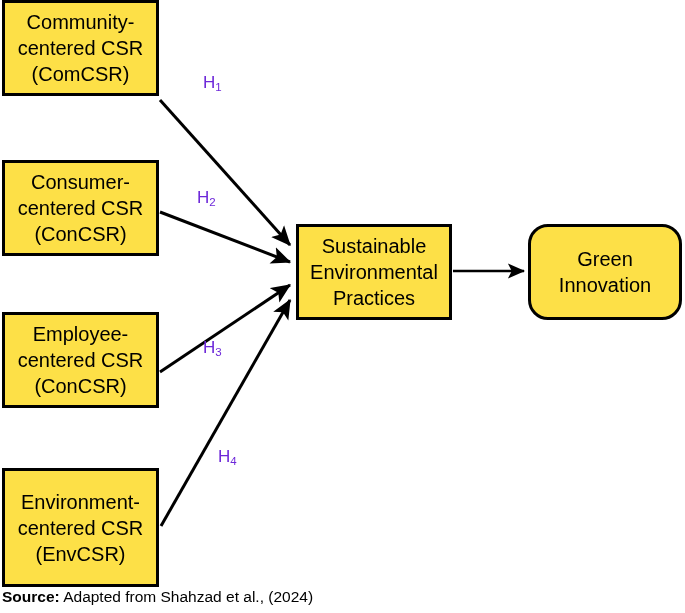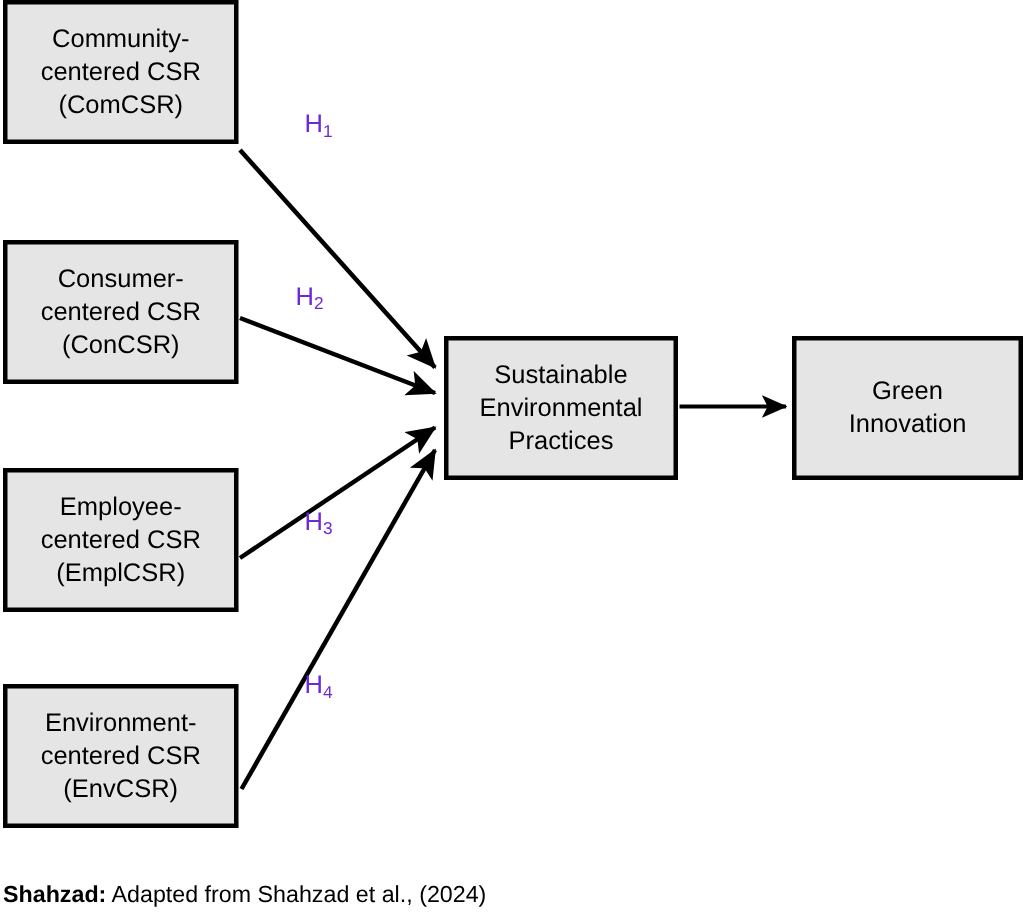--- a/index.html
+++ b/index.html
@@ -15,37 +15,37 @@
     position: relative;
     width: 685px;
     height: 613px;
     background: #ffffff;
     overflow: hidden;
   }
   .node {
     position: absolute;
     box-sizing: border-box;
     border: 3px solid #000000;
-    background: #e5e5e5;
+    background: #fde047;
     display: flex;
     align-items: center;
     justify-content: center;
     text-align: center;
     line-height: 1.30;
-    font-size: 17px;
+    font-size: 20px;
     color: #000000;
     white-space: pre-line;
     z-index: 3;
   }
   #node-com   { left: 2px;   top: 0px;   width: 157px; height: 96px; }
   #node-con   { left: 2px;   top: 160px; width: 157px; height: 96px; }
   #node-empl  { left: 2px;   top: 312px; width: 157px; height: 96px; }
-  #node-env   { left: 2px;   top: 456px; width: 157px; height: 96px; }
+  #node-env   { left: 2px;   top: 468px; width: 157px; height: 119px; }
   #node-sep   { left: 296px; top: 224px; width: 156px; height: 96px; }
-  #node-gi    { left: 528px; top: 224px; width: 154px; height: 96px; }
+  #node-gi    { left: 528px; top: 224px; width: 154px; height: 96px; border-radius: 20px; }
 
   #links {
     position: absolute;
     left: 0; top: 0;
     width: 685px;
     height: 613px;
     z-index: 1;
   }
   .hyp-label {
     position: absolute;
@@ -56,21 +56,21 @@
   }
   .hyp-label sub {
     font-size: 11.5px;
     vertical-align: baseline;
     position: relative;
     bottom: -3px;
   }
   #lbl-h1 { left: 203px; top: 73px; }
   #lbl-h2 { left: 197px; top: 188px; }
   #lbl-h3 { left: 203px; top: 338px; }
-  #lbl-h4 { left: 203px; top: 447px; }
+  #lbl-h4 { left: 218px; top: 447px; }
 
   #source {
     position: absolute;
     left: 2px;
     top: 588px;
     font-size: 15.5px;
     color: #000000;
     white-space: nowrap;
   }
   #source .src-bold {
@@ -103,36 +103,36 @@
   <div class="node" id="node-com">Community-
 centered CSR
 (ComCSR)</div>
 
   <div class="node" id="node-con">Consumer-
 centered CSR
 (ConCSR)</div>
 
   <div class="node" id="node-empl">Employee-
 centered CSR
-(EmplCSR)</div>
+(ConCSR)</div>
 
   <div class="node" id="node-env">Environment-
 centered CSR
 (EnvCSR)</div>
 
   <div class="node" id="node-sep">Sustainable
 Environmental
 Practices</div>
 
   <div class="node" id="node-gi">Green
 Innovation</div>
 
   <div class="hyp-label" id="lbl-h1"><span>H</span><sub>1</sub></div>
 
   <div class="hyp-label" id="lbl-h2"><span>H</span><sub>2</sub></div>
 
   <div class="hyp-label" id="lbl-h3"><span>H</span><sub>3</sub></div>
 
   <div class="hyp-label" id="lbl-h4"><span>H</span><sub>4</sub></div>
 
-  <div id="source"><span class="src-bold">Shahzad:</span><span> Adapted from Shahzad et al., (2024)</span></div>
+  <div id="source"><span class="src-bold">Source:</span><span> Adapted from Shahzad et al., (2024)</span></div>
 
 </div>
 
 </body></html>

